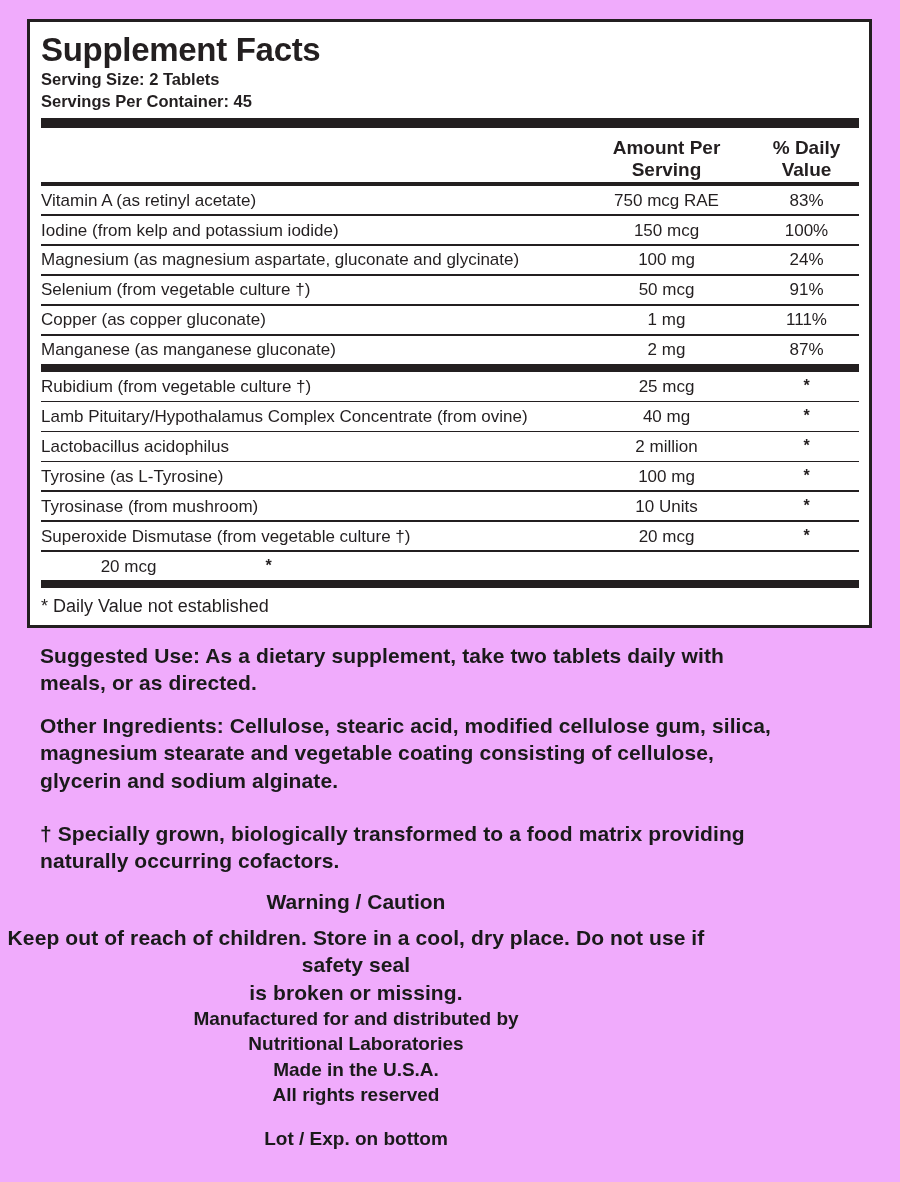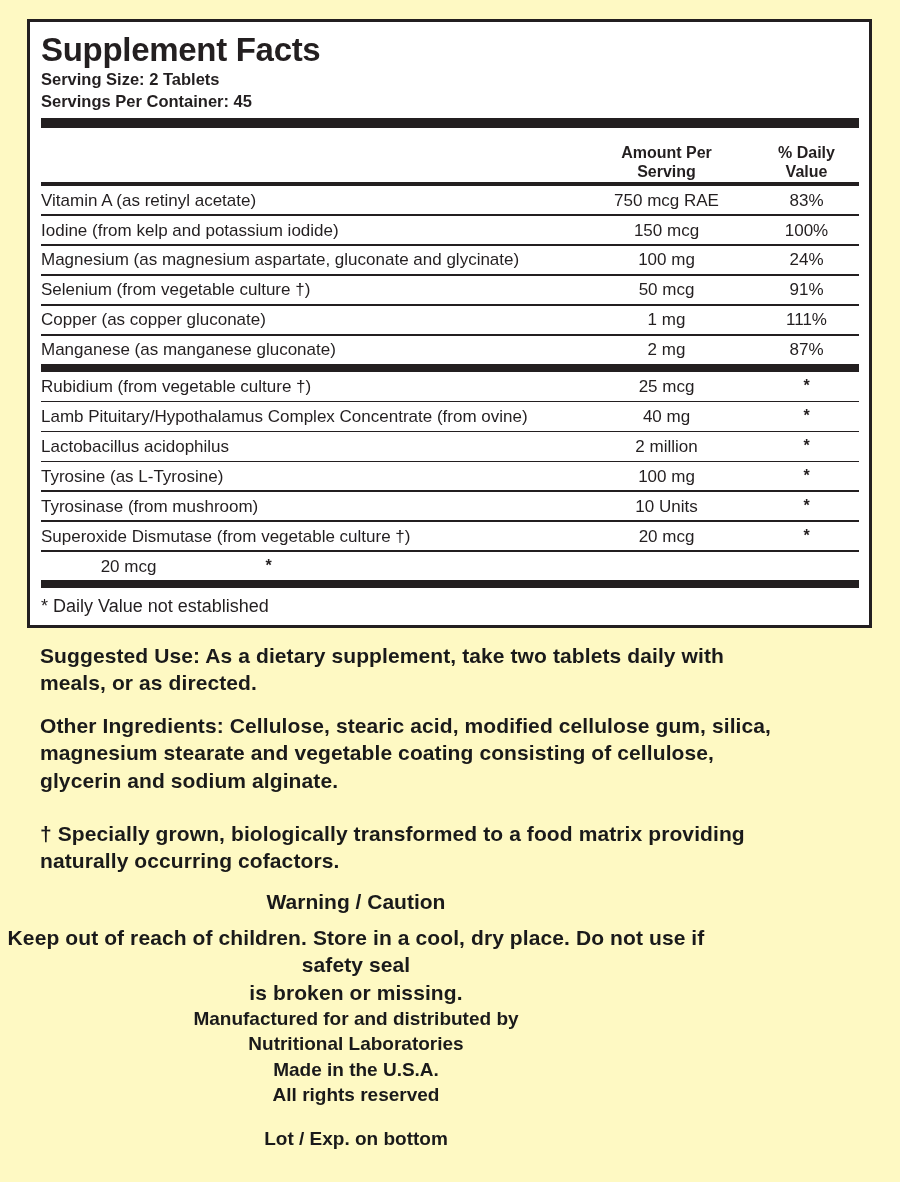--- a/index.html
+++ b/index.html
@@ -14,21 +14,21 @@
     position: relative;
     overflow: hidden;
     font-family: "Liberation Sans", sans-serif;
     -webkit-font-smoothing: antialiased;
   }
 
   
   #label-root {
     position: absolute;
     inset: 0;
-    background: #fef9c3;
+    background: #f0abfc;
   }
 
   
   #facts-panel {
     position: absolute;
     left: 27px;
     top: 19px;
     width: 845px;
     height: 609px;
     background: #ffffff;
@@ -87,21 +87,21 @@
   
   .col-head-wrap {
     display: flex;
     align-items: flex-end;
     justify-content: flex-end;
     height: 54px;
     padding-top: 2px;
     box-sizing: border-box;
   }
   .col-head {
-    font-size: 16px;
+    font-size: 19px;
     font-weight: bold;
     line-height: 1.18;
     text-align: center;
   }
   .col-head.amount { width: 175px; }
   .col-head.dv     { width: 105px; }
 
   
   .nut-row {
     display: flex;

